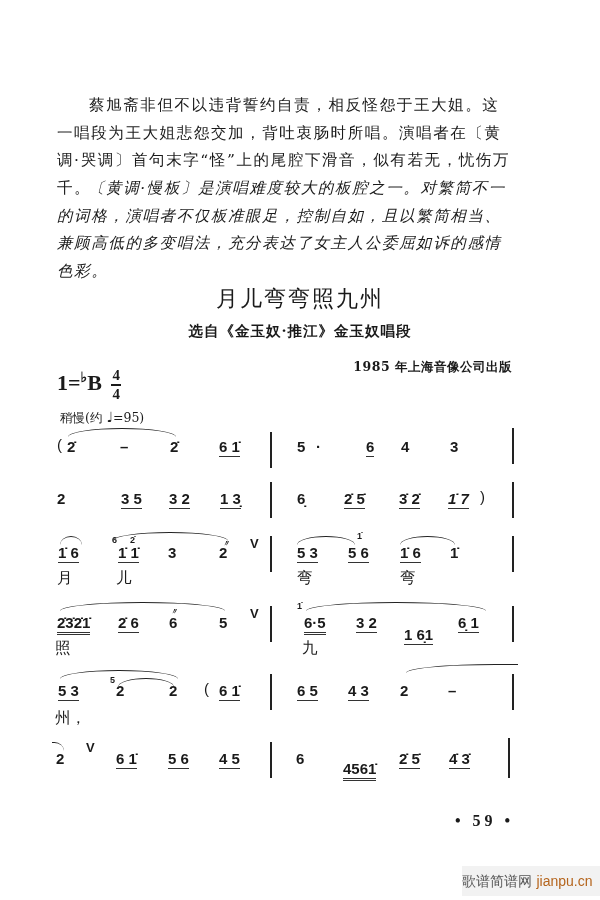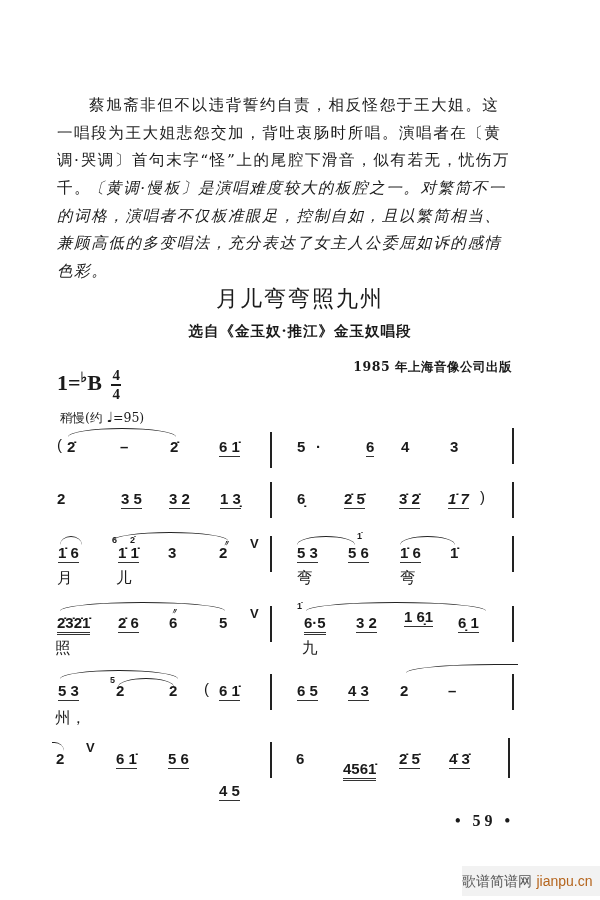--- a/index.html
+++ b/index.html
@@ -131,21 +131,21 @@
   <span class="breath" style="left:250px; top:-2px;">V</span>
   <span class="cell ul2" style="left:57px; top:6px;">2̇3̇2̇1̇</span>
   <span class="cell ul" style="left:118px; top:6px;">2̇ 6</span>
   <span class="cell" style="left:169px; top:6px;">6</span>
   <span class="cell" style="left:219px; top:6px;">5</span>
   <div class="barline" style="left:270px; top:-2px; height:36px;"></div>
   <span class="grace" style="left:297px; top:-6px;">1̇</span>
   <div class="slur" style="left:306px; top:-6px; width:180px;"></div>
   <span class="cell ul2" style="left:304px; top:6px;">6·5</span>
   <span class="cell ul" style="left:356px; top:6px;">3 2</span>
-  <span class="cell ul" style="left:404px; top:0;">1 6̣1</span>
+  <span class="cell ul" style="left:404px; top:18px;">1 6̣1</span>
   <span class="cell ul" style="left:458px; top:6px;">6̣ 1</span>
   <div class="barline" style="left:512px; top:-2px; height:36px;"></div>
   <span class="lyric" style="left:55px; top:30px;">照</span>
   <span class="lyric" style="left:302px; top:30px;">九</span>
 </div>
 
 <div class="row" style="top:676px;">
   <div class="slur" style="left:60px; top:-6px; width:118px;"></div>
   <div class="slur" style="left:118px; top:2px; width:56px;"></div>
   <span class="grace" style="left:110px; top:0px;">5</span>
@@ -163,21 +163,21 @@
   <div class="barline" style="left:512px; top:-2px; height:36px;"></div>
   <span class="lyric" style="left:55px; top:32px;">州，</span>
 </div>
 
 <div class="row" style="top:744px;">
   <div class="slur" style="left:52px; top:-2px; width:12px; border-radius:0 80% 0 0 / 0 100% 0 0;"></div>
   <span class="breath" style="left:86px; top:-4px;">V</span>
   <span class="cell" style="left:56px; top:6px;">2</span>
   <span class="cell ul" style="left:116px; top:6px;">6 1̇</span>
   <span class="cell ul" style="left:168px; top:6px;">5 6</span>
-  <span class="cell ul" style="left:219px; top:6px;margin-top:32px;">4 5</span>
+  <span class="cell ul" style="left:219px; top:6px;">4 5</span>
   <div class="barline" style="left:270px; top:-2px; height:36px;"></div>
   <span class="cell" style="left:296px; top:6px;">6</span>
   <span class="cell ul2" style="left:343px; top:16px;">4561̇</span>
   <span class="cell ul" style="left:399px; top:6px;">2̇ 5̇</span>
   <span class="cell ul" style="left:449px; top:6px;text-align:center;">4̇ 3̇</span>
   <div class="barline" style="left:508px; top:-6px; height:40px;"></div>
 </div>
 
 <div class="page">• 59 •</div>
 

